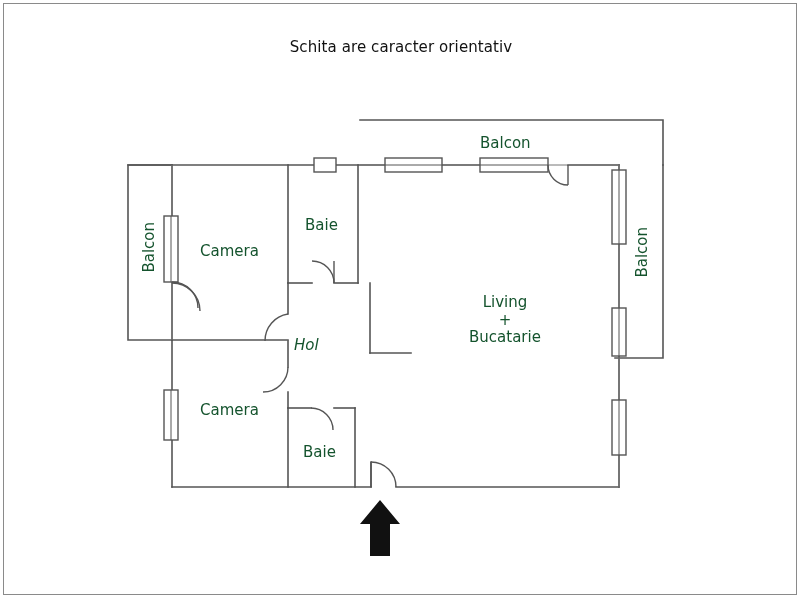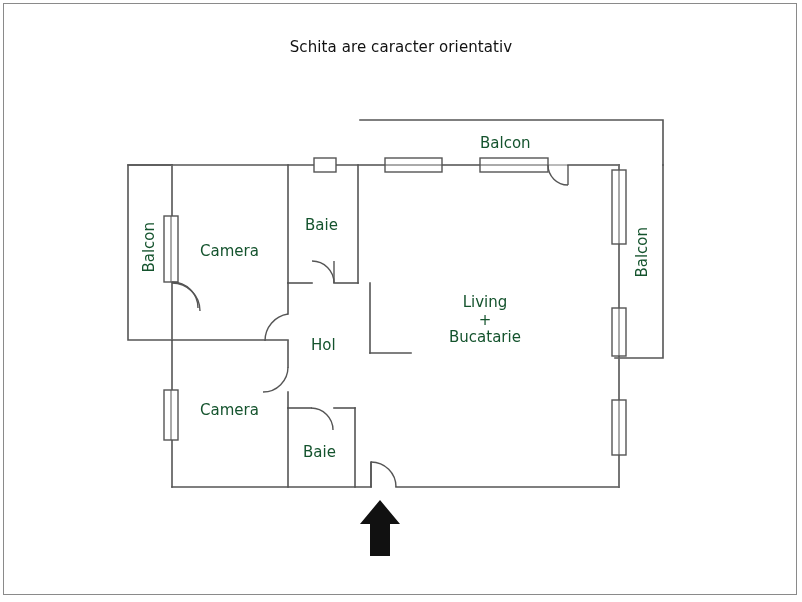--- a/index.html
+++ b/index.html
@@ -175,25 +175,25 @@
   <div class="room-label vert" style="left:141px; top:222px;">Balcon</div>
 
   <div class="room-label" style="left:200px; top:243px;">Camera</div>
 
   <div class="room-label" style="left:305px; top:217px;">Baie</div>
 
   <div class="room-label" style="left:480px; top:135px;">Balcon</div>
 
   <div class="room-label vert" style="left:634px; top:227px;">Balcon</div>
 
-  <div class="room-label ctr" style="left:435px; top:294px; width:100px;">
+  <div class="room-label ctr" style="left:455px; top:294px; width:100px;">
     <div>Living</div>
     <div>+</div>
     <div>Bucatarie</div>
   </div>
 
-  <div class="room-label" style="left:311px; top:337px;">Hol</div>
+  <div class="room-label" style="left:294px; top:337px;font-style:italic;">Hol</div>
 
   <div class="room-label" style="left:200px; top:402px;">Camera</div>
 
   <div class="room-label" style="left:303px; top:444px;">Baie</div>
 
 </div>
 
 </body></html>

